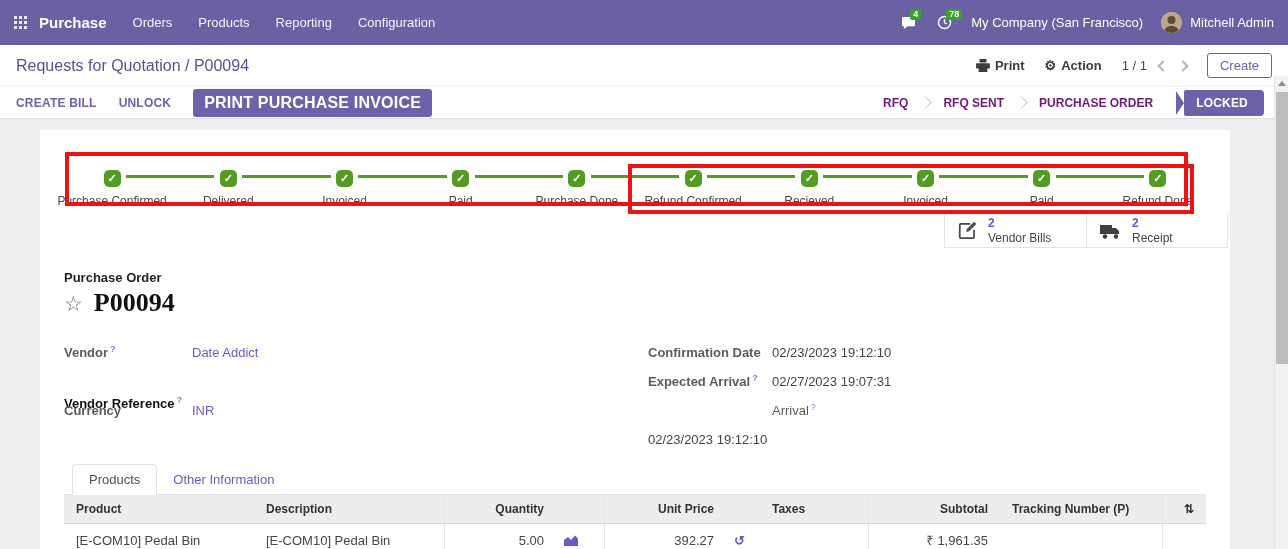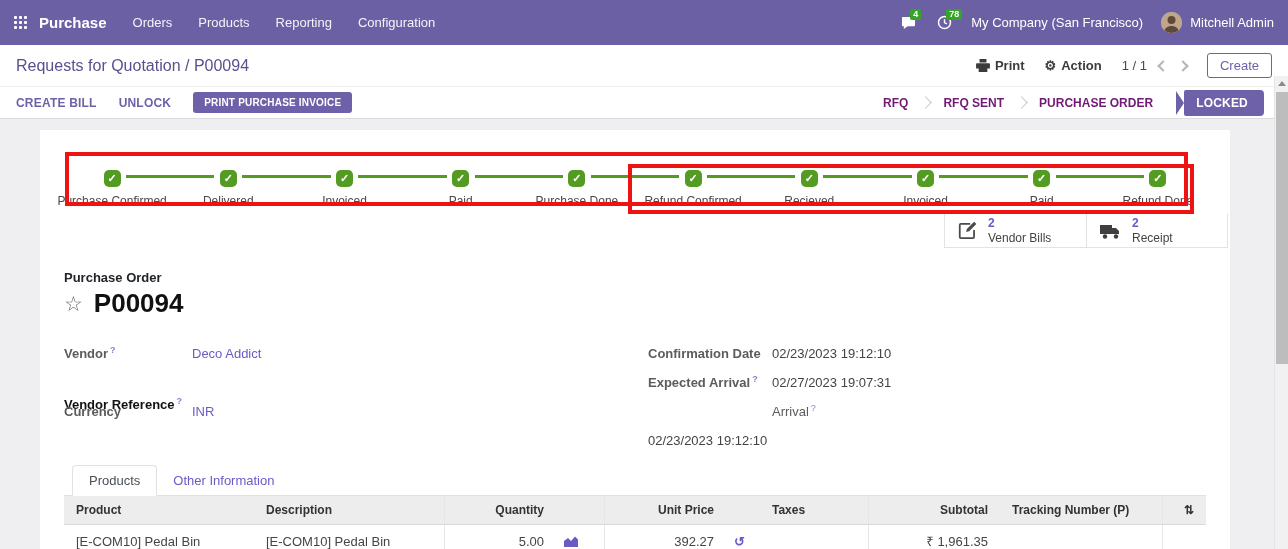--- a/index.html
+++ b/index.html
@@ -29,21 +29,21 @@
   .cp-right{margin-left:auto; display:flex; align-items:center; gap:20px;}
   .cp-btn{display:flex; align-items:center; gap:5px; font-size:13px; font-weight:bold; color:#3c3c3c; cursor:pointer;}
   .pager{display:flex; align-items:center; gap:12px; font-size:13px; color:#4a4a4a;}
   .chev{width:8px; height:8px; border-right:2px solid #b5b5b5; border-top:2px solid #b5b5b5; display:inline-block; cursor:pointer;}
   .chev.left{transform:rotate(-135deg);}
   .chev.right{transform:rotate(45deg);}
   .create-btn{border:1px solid var(--accent); color:var(--accent); background:#fff; font-size:13px; padding:4px 12px; border-radius:3px; cursor:pointer; font-family:inherit;}
 
   .cp-row2{height:32px; background:#fff; display:flex; align-items:center; padding:0 16px; border-bottom:1px solid #dcdcdc;}
   .txt-btn{font-size:12px; font-weight:bold; color:var(--accent); margin-right:22px; letter-spacing:.2px; cursor:pointer;}
-  .fill-btn{font-size:10px; font-weight:bold; color:#fff; background:var(--accent); padding:5px 11px; border-radius:3px; letter-spacing:.2px; cursor:pointer;}
+  .fill-btn{font-size:16px; font-weight:bold; color:#fff; background:var(--accent); padding:5px 11px; border-radius:3px; letter-spacing:.2px; cursor:pointer;}
   .statusbar{margin-left:auto; display:flex; align-items:center; margin-right:8px;}
   .stage{font-size:12px; font-weight:bold; color:#701a75; padding:0 13px; cursor:pointer;}
   .sep{width:9px; height:9px; border-right:1px solid #c9c9c9; border-top:1px solid #c9c9c9; transform:rotate(45deg); display:inline-block;}
   .stage-active{display:flex; align-items:center; margin-left:10px; cursor:pointer;}
   .stage-arrow{width:0; height:0; border-top:12px solid transparent; border-bottom:12px solid transparent; border-left:8px solid var(--accent);}
   .stage-pill{background:var(--accent); color:#fff; font-size:12px; font-weight:bold; padding:6px 16px 6px 12px; border-radius:2px 4px 4px 2px; letter-spacing:.2px;}
 
   
   .sheet{position:relative; margin:11px 58px 0 40px; height:424px; background:#fff; padding:0 24px; overflow:hidden;}
 
@@ -64,21 +64,21 @@
   .smart-row{display:flex; justify-content:flex-end; margin:6px -22px 0 0; height:34px;}
   .smart-btn{display:flex; align-items:center; gap:9px; min-width:142px; padding:2px 14px 2px 12px; border-left:1px solid #e3e3e3; border-bottom:1px solid #e3e3e3; cursor:pointer; background:#fff;}
   .smart-btn:last-child{border-right:1px solid #e3e3e3;}
   .smart-txt{display:flex; flex-direction:column; line-height:1.25;}
   .smart-count{font-size:12px; font-weight:bold; color:var(--link);}
   .smart-label{font-size:12px; color:#444;}
 
   .po-type{margin-top:22px; font-size:13px; font-weight:bold; color:var(--text-strong);}
   .po-name-row{display:flex; align-items:center; gap:11px; margin-top:3px;}
   .star{font-size:21px; color:#6d6d6d; line-height:1; cursor:pointer;}
-  .po-name{font-size:26px; font-weight:bold; color:#111;}
+  .po-name{font-size:26px; font-weight:bold; color:#111;font-family:Liberation Serif, serif;}
 
   .fields{display:flex; margin-top:20px;}
   .fcol{width:560px;}
   .fcol.right{width:540px; margin-left:24px;}
   .frow{display:flex; align-items:center; height:29px; font-size:13px;}
   .flabel{width:128px; font-weight:bold; color:#5c5c5c; flex:none;}
   .fcol.right .flabel{width:124px;}
   .flabel.strong{color:#111;margin-top:44px;}
   .flabel.plain{font-weight:normal; color:#444;}
   .fvalue{color:#444;}
@@ -272,21 +272,21 @@
   <div class="po-type">Purchase Order</div>
   <div class="po-name-row">
     <span class="star">☆</span>
     <span class="po-name">P00094</span>
   </div>
 
   <div class="fields">
     <div class="fcol">
       <div class="frow">
         <span class="flabel"><span>Vendor</span><sup class="help">?</sup></span>
-        <span class="fvalue link">Deco Addict</span>
+        <span class="fvalue link">Date Addict</span>
       </div>
       <div class="frow">
         <span class="flabel strong"><span>Vendor Reference</span><sup class="help">?</sup></span>
         <span class="fvalue"></span>
       </div>
       <div class="frow">
         <span class="flabel">Currency</span>
         <span class="fvalue link">INR</span>
       </div>
     </div>

